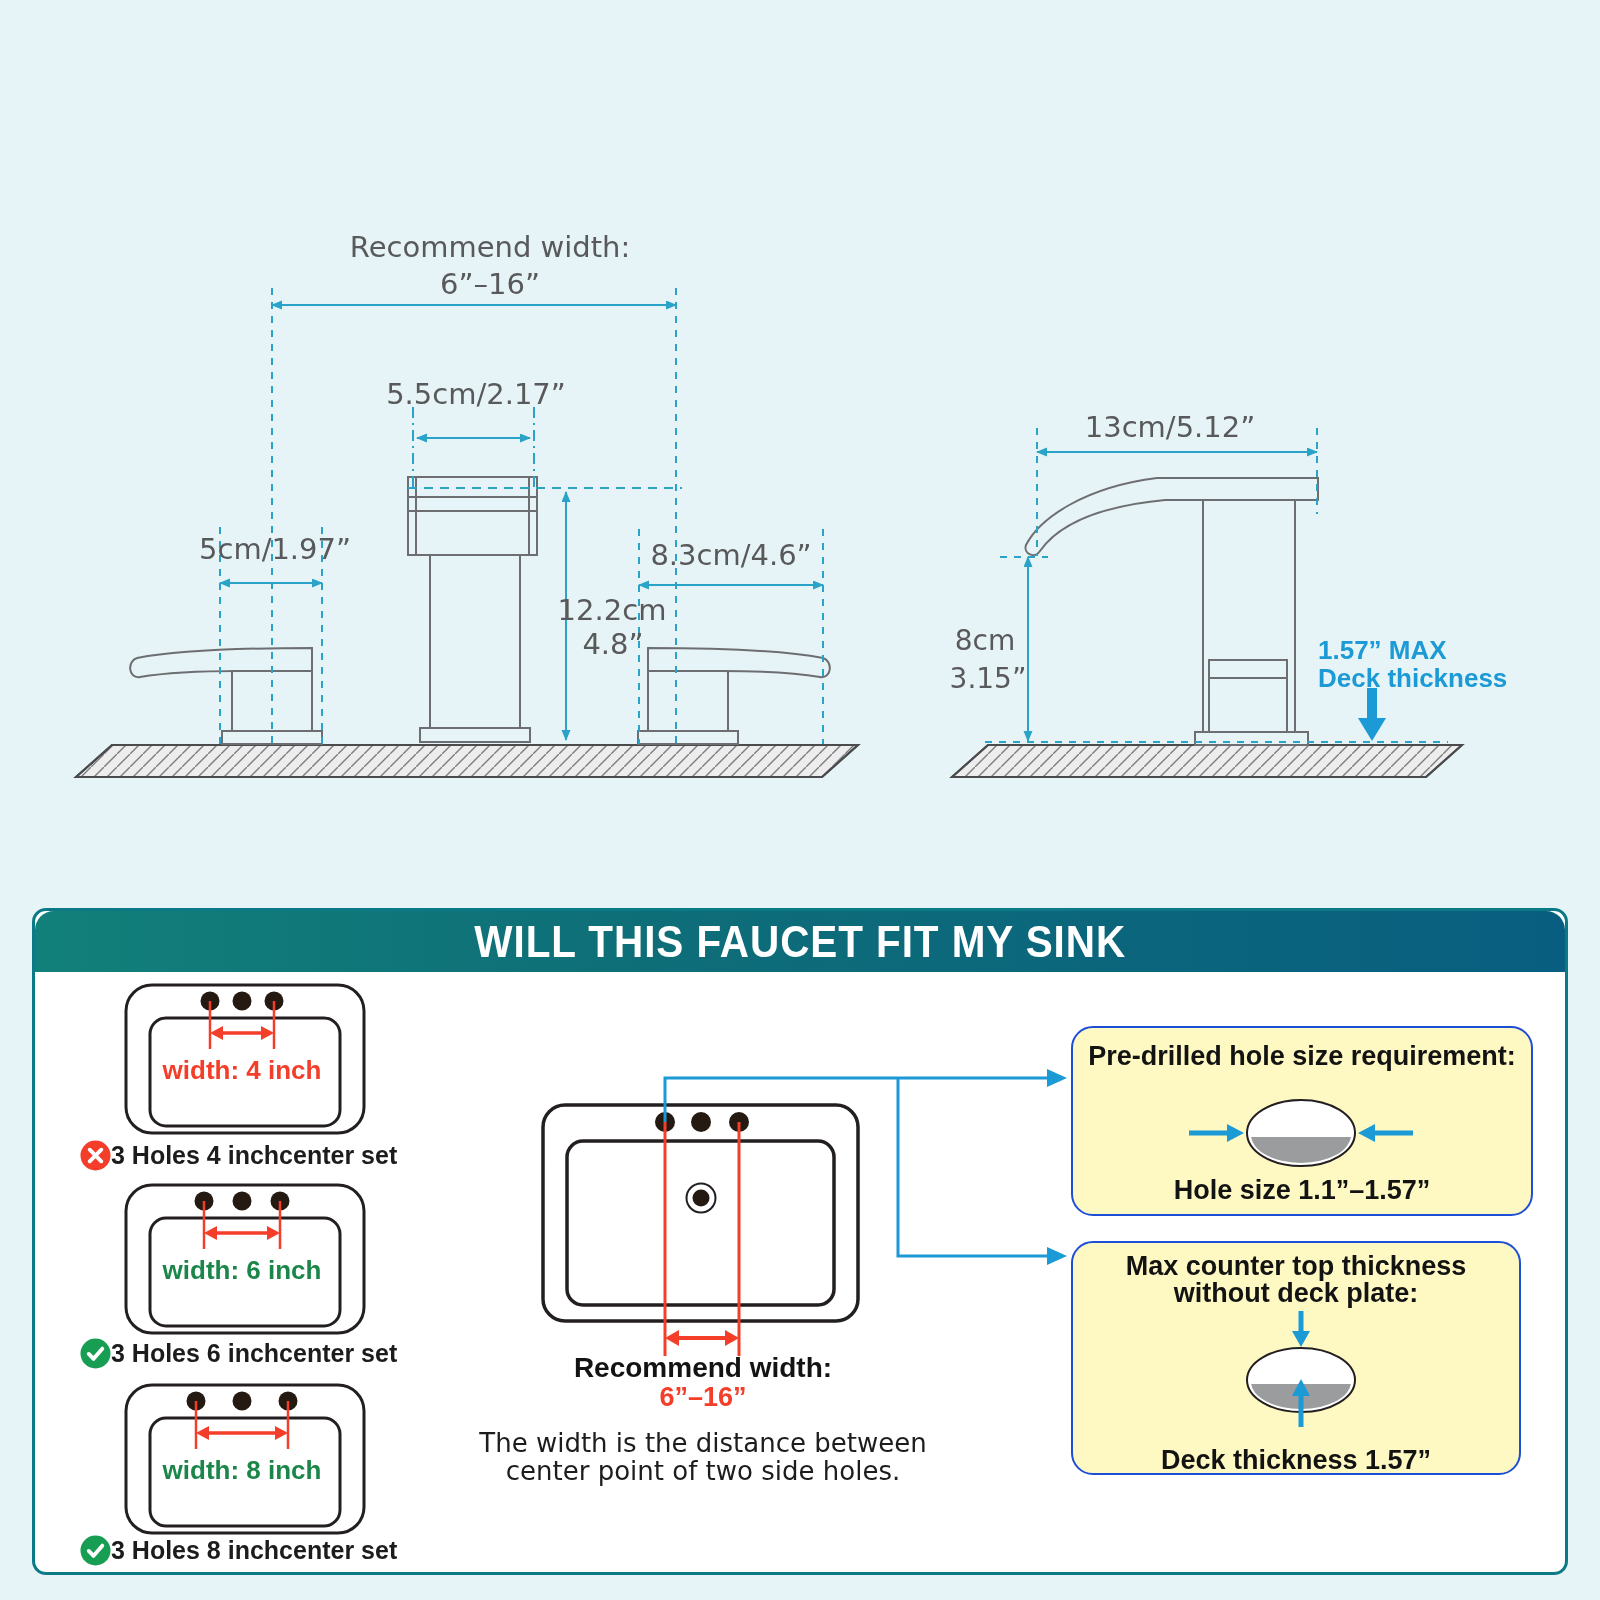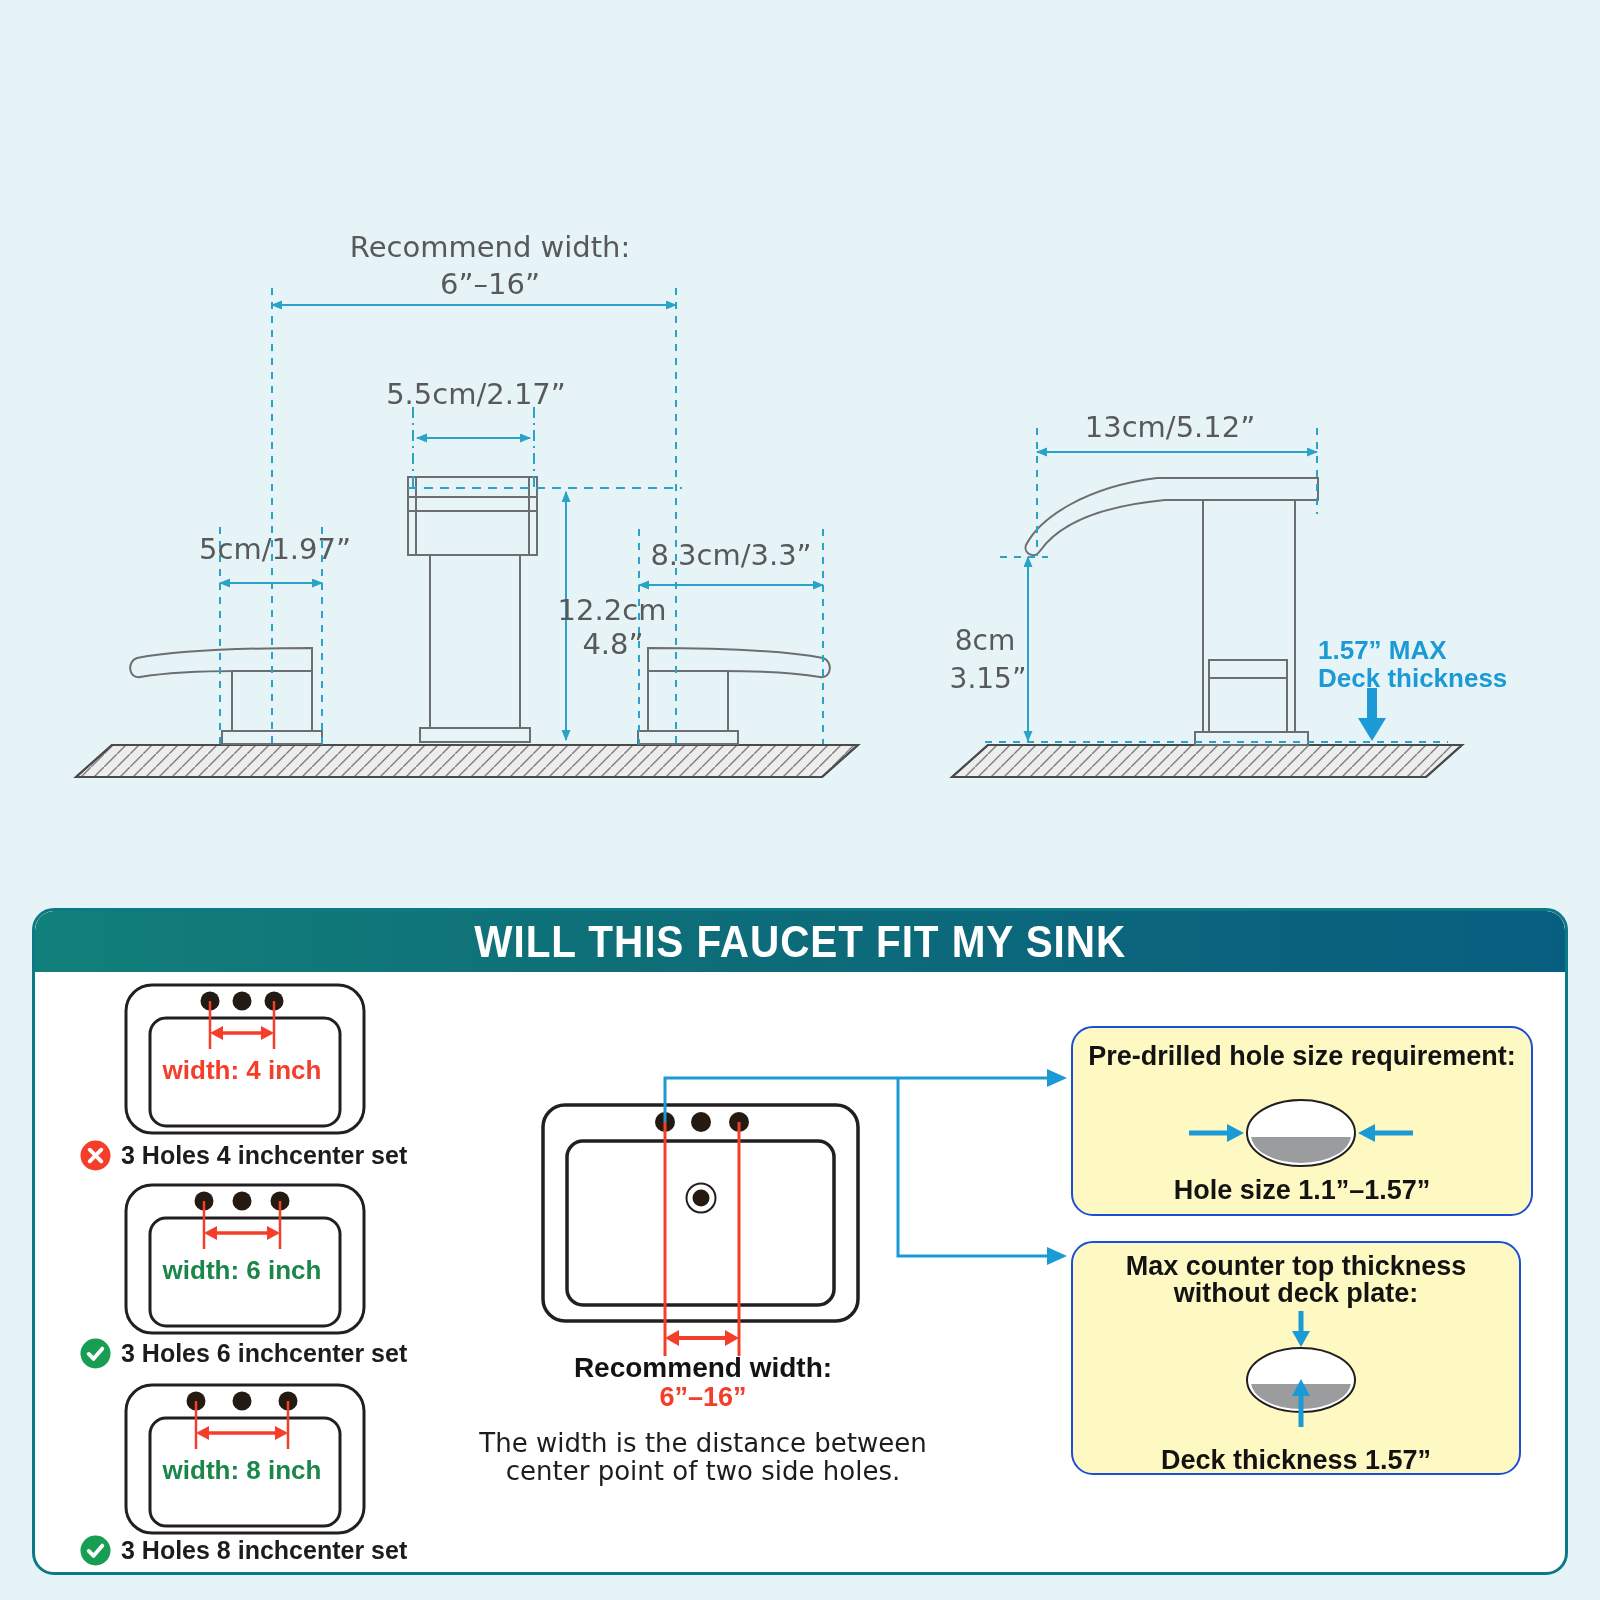--- a/index.html
+++ b/index.html
@@ -9,27 +9,27 @@
     font-size:56px;font-weight:800;color:#161819;letter-spacing:.5px;white-space:nowrap;}
   svg{display:block;}
   .abs{position:absolute;}
   .lbl{position:absolute;font-family:"DejaVu Sans",sans-serif;color:#58595b;
     font-size:29px;white-space:nowrap;transform:translate(-50%,-50%);}
   .lbl.small{font-size:28px;}
   .deck-note{position:absolute;transform:translate(0,-50%);color:#1b9ad6;
     font-weight:700;font-size:26px;white-space:nowrap;font-family:"Liberation Sans",sans-serif;}
   
   .fit-card{position:absolute;left:32px;top:908px;width:1536px;height:667px;
-    background:#ffffff;border:3px solid #0c7a86;border-radius:22px;overflow:hidden;box-sizing:border-box;}
+    background:#ffffff;border:3px solid #0c7a86;border-radius:14px;overflow:hidden;box-sizing:border-box;}
   .fit-header{position:absolute;left:0;top:0;width:100%;height:61px;
     background:linear-gradient(90deg,#12807a 0%,#0e6e78 40%,#085e80 100%);
     display:flex;align-items:center;justify-content:center;border-radius:19px 19px 0 0;}
   .fit-header span{color:#ffffff;font-size:44px;font-weight:800;letter-spacing:1px;
     transform:scaleX(.92);white-space:nowrap;}
-  .caption-row{position:absolute;display:flex;align-items:center;gap:10px;height:32px;}
+  .caption-row{position:absolute;display:flex;align-items:center;height:32px;}
   .caption-row .cap-text{font-size:25px;font-weight:700;color:#1c1c1c;white-space:nowrap;}
   .badge{width:31px;height:31px;flex:0 0 31px;}
   .mid-lbl{position:absolute;transform:translate(-50%,-50%);white-space:nowrap;}
   .mid-rec{font-size:28px;font-weight:800;color:#131313;}
   .mid-val{font-size:27px;font-weight:800;color:#f43e29;}
   .mid-note{font-size:26px;color:#1d1d1f;font-family:"DejaVu Sans",sans-serif;}
   .info-box{position:absolute;background:#fef9c3;border:2px solid #1d4ed8;border-radius:22px;box-sizing:border-box;padding-left:19px;}
   .box-title{position:absolute;left:50%;transform:translate(-50%,-50%);font-size:27px;
     font-weight:800;color:#131313;white-space:nowrap;}
   .box-value{position:absolute;left:50%;transform:translate(-50%,-50%);font-size:27px;
@@ -112,21 +112,21 @@
     <g fill="#1b9ad6">
       <rect x="1367" y="688" width="10" height="32"></rect>
       <polygon points="1358,718 1386,718 1372,741"></polygon>
     </g>
   </svg>
 
   <div class="lbl" style="left:490px;top:247px;">Recommend width:</div>
   <div class="lbl" style="left:490px;top:284px;">6”–16”</div>
   <div class="lbl" style="left:476px;top:394px;">5.5cm/2.17”</div>
   <div class="lbl" style="left:275px;top:549px;">5cm/1.97”</div>
-  <div class="lbl" style="left:731px;top:555px;">8.3cm/3.3”</div>
+  <div class="lbl" style="left:731px;top:555px;">8.3cm/4.6”</div>
   <div class="lbl" style="left:612px;top:610px;">12.2cm</div>
   <div class="lbl" style="left:613px;top:644px;">4.8”</div>
   <div class="lbl" style="left:1170px;top:427px;">13cm/5.12”</div>
   <div class="lbl small" style="left:985px;top:640px;">8cm</div>
   <div class="lbl small" style="left:988px;top:678px;">3.15”</div>
   <div class="deck-note" style="left:1318px;top:650px;">1.57” MAX</div>
   <div class="deck-note" style="left:1318px;top:678px;">Deck thickness</div>
 
   <div class="fit-card">
     <div class="fit-header">

